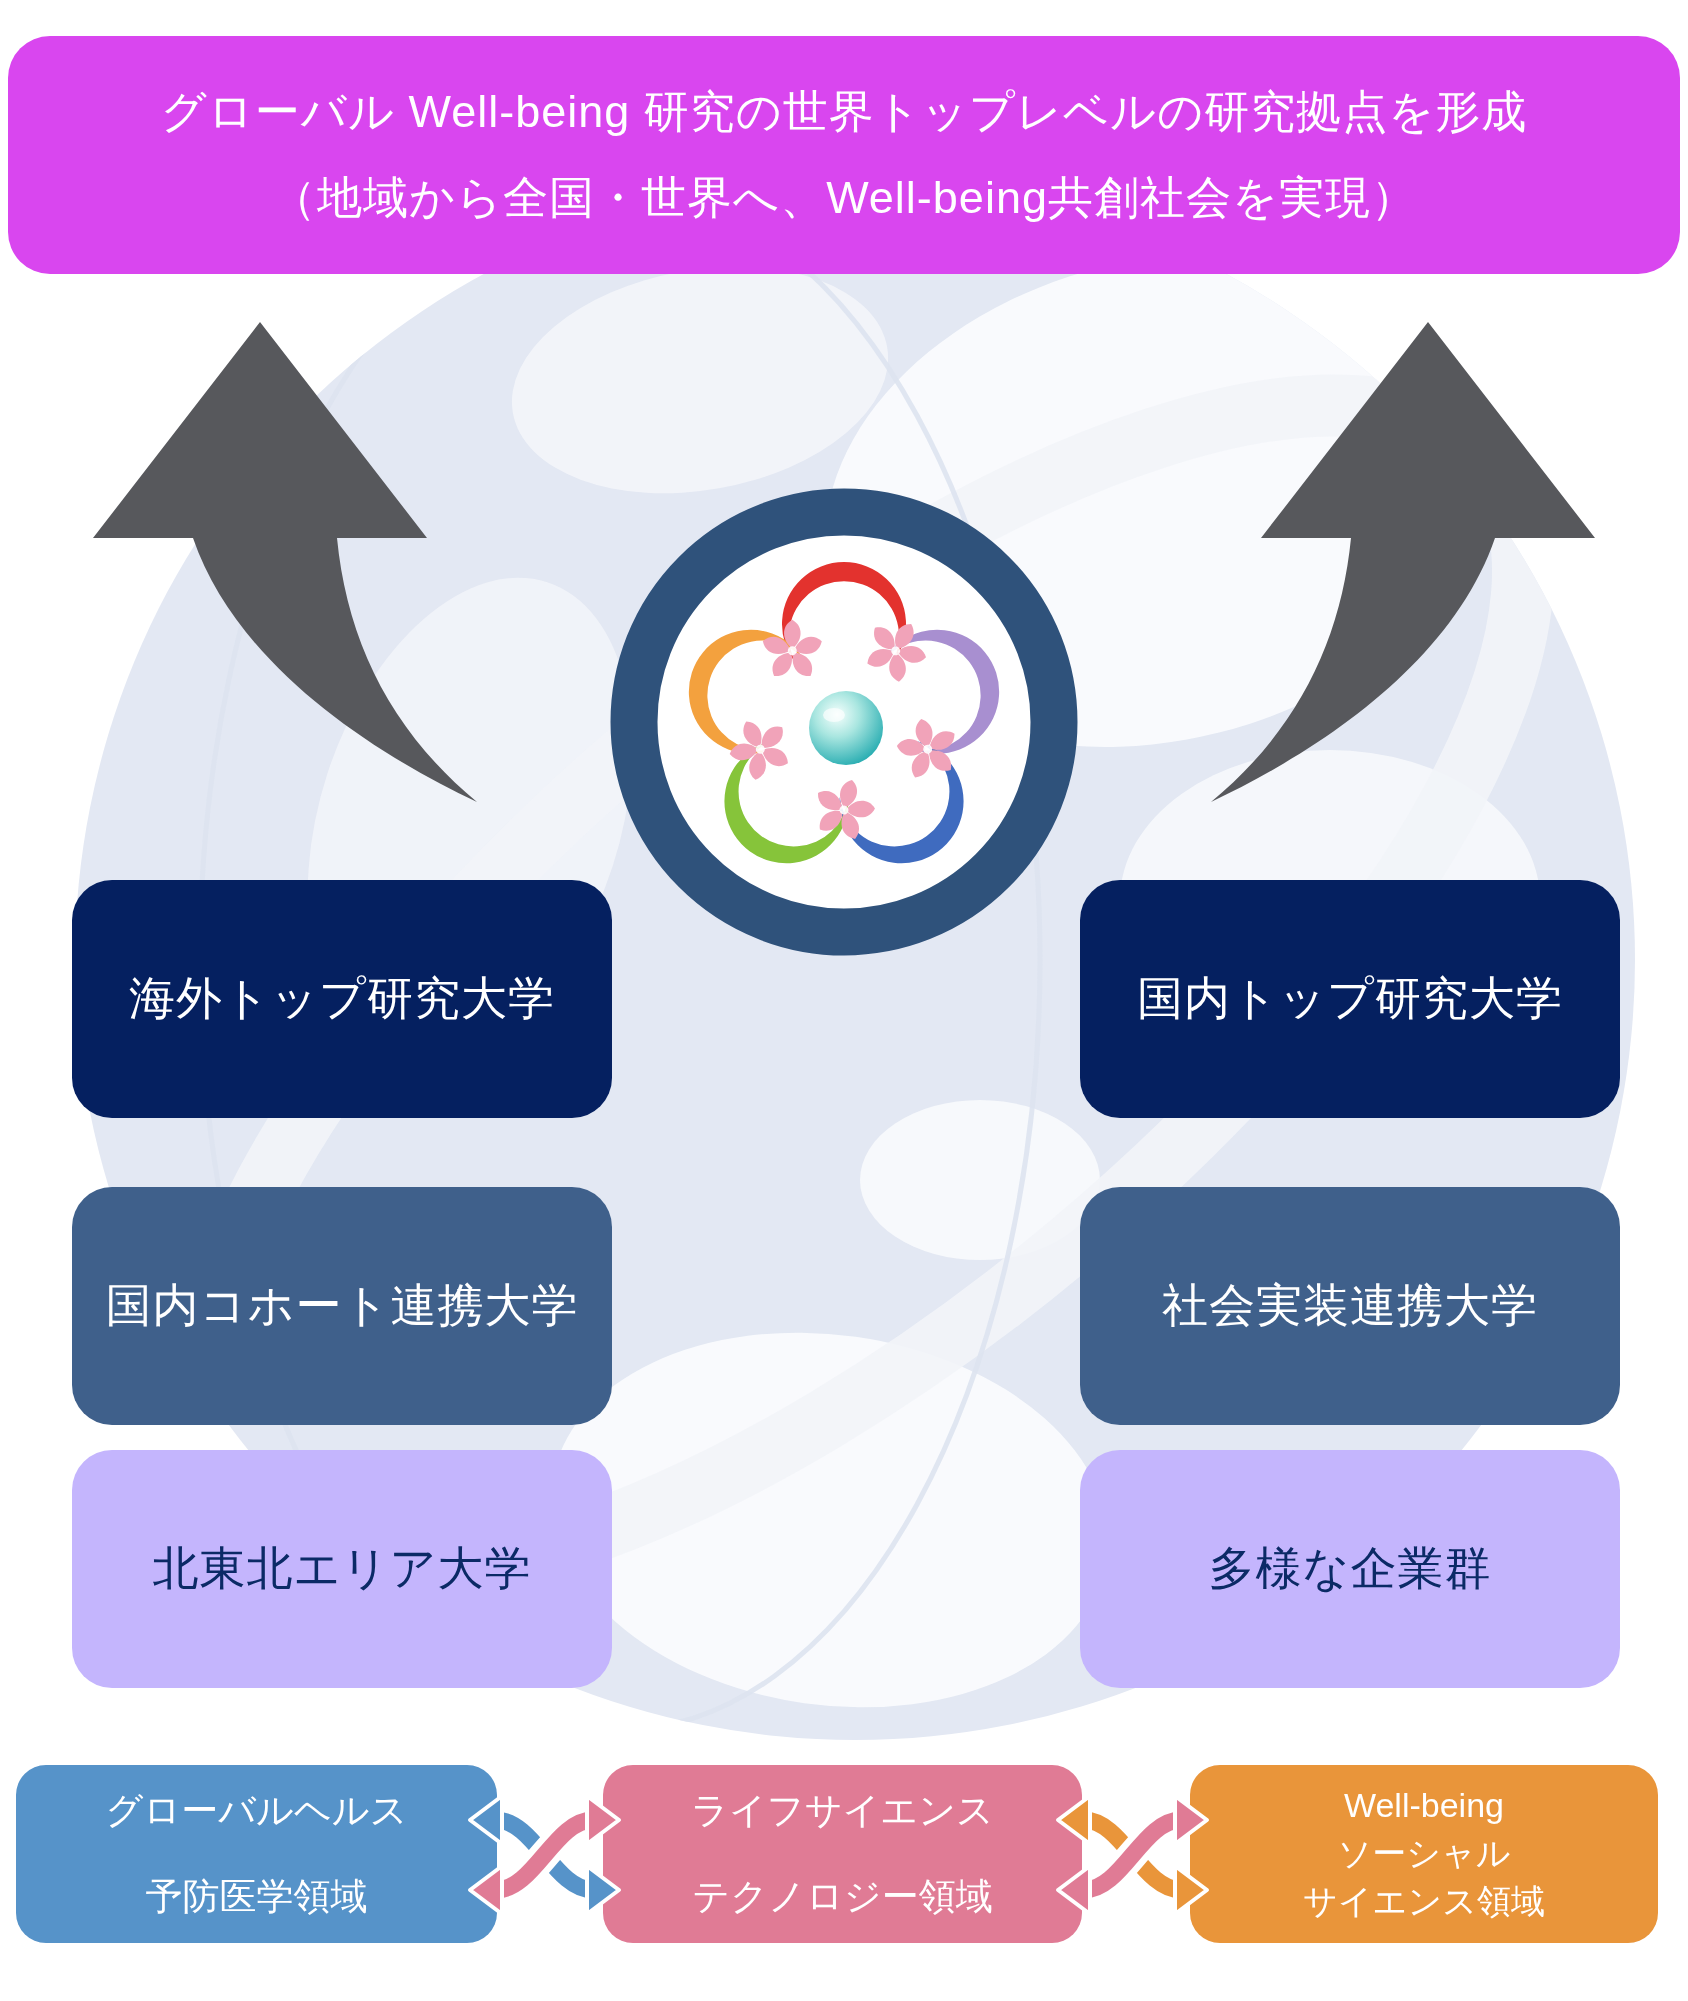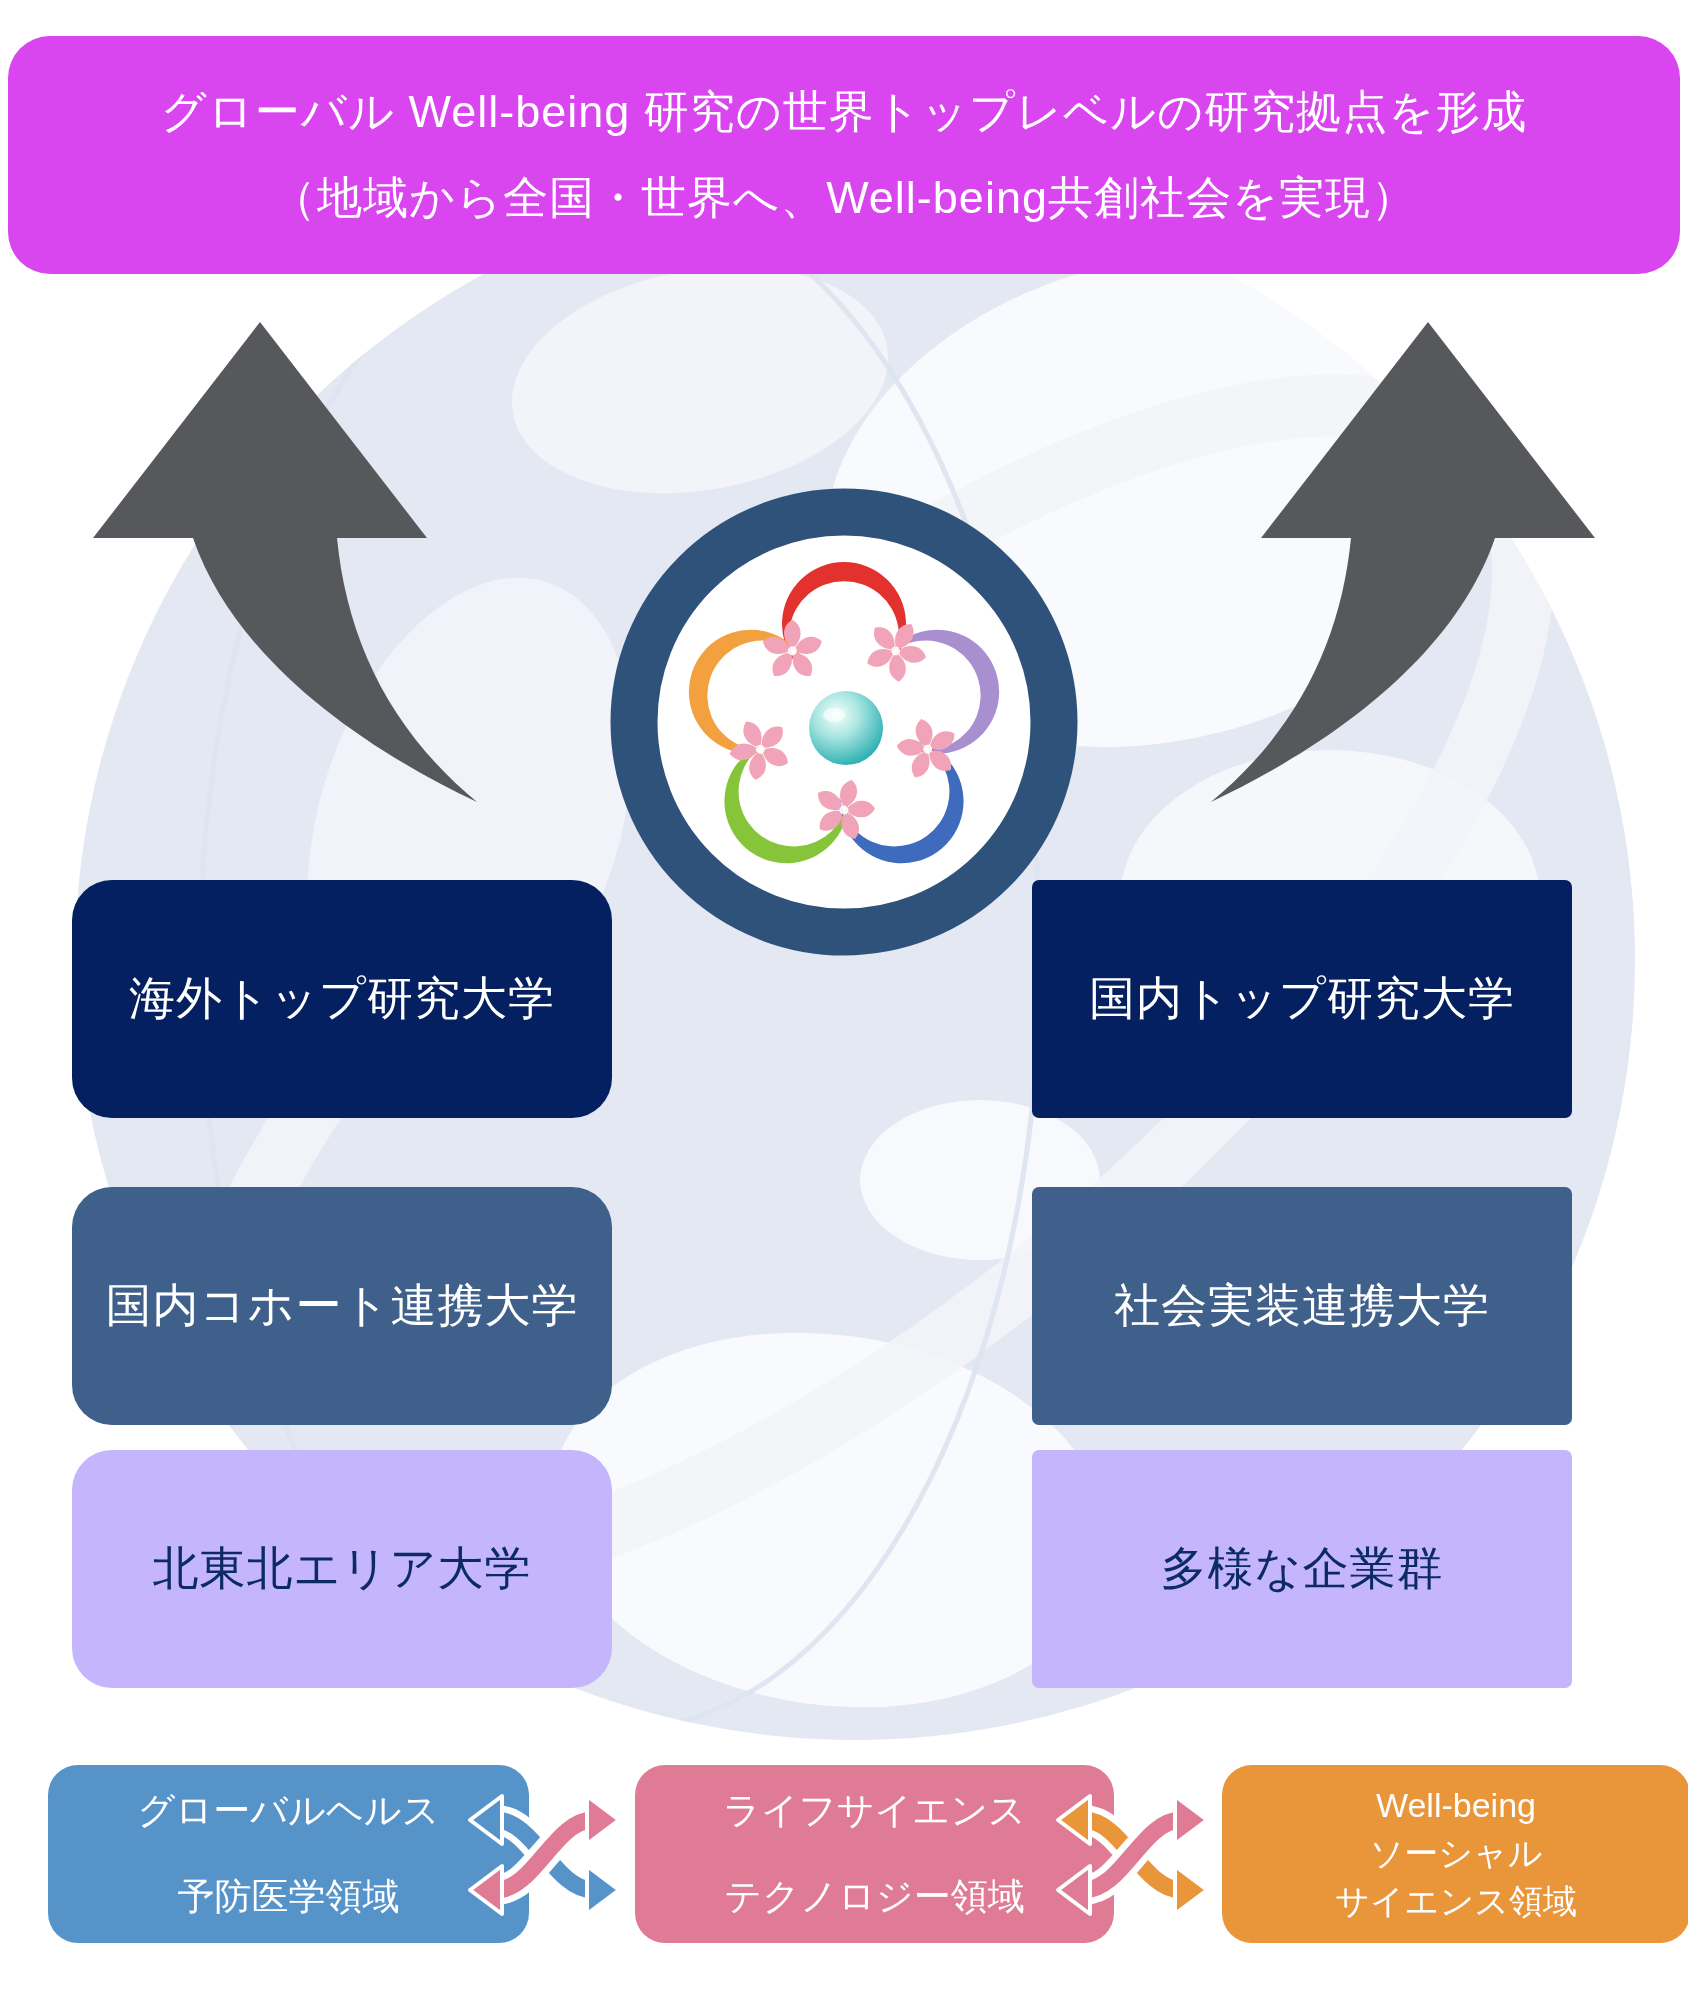--- a/index.html
+++ b/index.html
@@ -23,29 +23,29 @@
   
   .pbox{
     position:absolute;width:540px;height:238px;border-radius:40px;
     display:flex;align-items:center;justify-content:center;
     font-size:46px;font-weight:500;letter-spacing:1px;color:#ffffff;text-align:right;
   }
   .pbox.navy{background:#052060;}
   .pbox.slate{background:#3f608b;margin-top:23px;}
   .pbox.light{background:#c4b5fd;color:#0b2a66;}
   .col-left{left:72px;}
-  .col-right{left:1032px;border-radius:7px;}
+  .col-right{left:1080px;}
   .row1{top:880px;}
   .row2{top:1164px;}
   .row3{top:1450px;}
   
   .dbox{
     position:absolute;top:1765px;height:178px;border-radius:30px;color:#ffffff;
     display:flex;flex-direction:column;align-items:center;justify-content:center;
-    text-align:center;font-weight:500;margin-left:32px;
+    text-align:center;font-weight:500;
   }
   .dbox.blue{left:16px;width:481px;background:#5693c9;font-size:37px;row-gap:36px;}
   .dbox.pink{left:603px;width:479px;background:#e07b95;font-size:37px;row-gap:36px;}
   .dbox.orange{left:1190px;width:468px;background:#e9953a;font-size:34px;row-gap:2px;line-height:1.35;}
 </style>
 </head>
 <body>
 
 <div class="stage">
 

